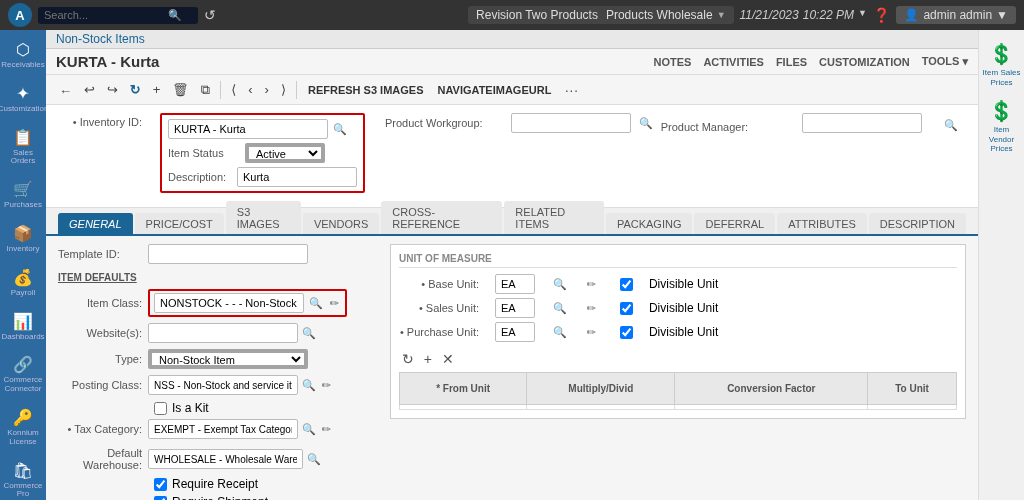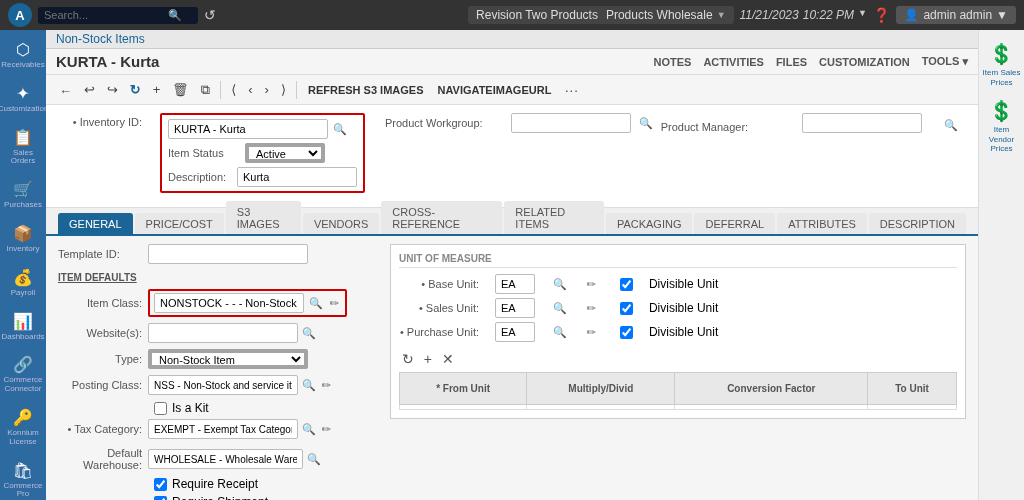--- a/index.html
+++ b/index.html
@@ -105,21 +105,21 @@
     .tabs-bar {
       background: #f0f0f0; border-bottom: 2px solid #1a6496;
       display: flex; align-items: flex-end; padding: 0 12px; gap: 2px; height: 28px;
     }
     .tab {
       padding: 4px 10px; cursor: pointer; font-size: 11px; color: #555;
       border: 1px solid transparent; border-bottom: none; border-radius: 3px 3px 0 0;
       background: #e8e8e8;
     }
     .tab.active {
-      background: #1a6496; color: white; border-color: #1a6496;
+      background: #1a6496; color: white; border-color: #1a6496; font-style: italic;
     }
 
     
     .main-content { flex: 1; overflow-y: auto; padding: 8px 12px; background: #f5f5f5; display: flex; gap: 12px; }
     .main-left { flex: 0 0 320px; }
     .main-right { flex: 1; }
 
     
     .template-row { display: flex; align-items: center; margin-bottom: 8px; }
     .template-label { width: 90px; font-size: 11px; color: #555; }

